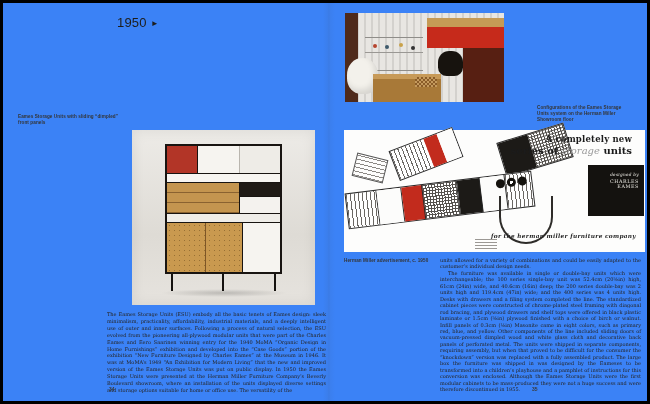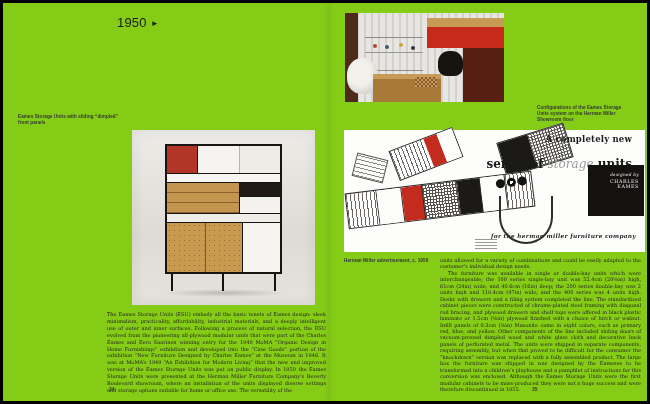--- a/index.html
+++ b/index.html
@@ -1,17 +1,17 @@
 <!DOCTYPE html>
 <html><head>
 <meta charset="utf-8">
 <style>
   html,body{margin:0;padding:0;background:#ffffff;}
   .frame{position:relative;width:650px;height:404px;box-sizing:border-box;border:3px solid #000;
-         background:#84cc16;overflow:hidden;font-family:"Liberation Sans","DejaVu Sans",sans-serif;}
+         background:#3b82f6;overflow:hidden;font-family:"Liberation Sans","DejaVu Sans",sans-serif;}
   .gutter{position:absolute;left:320px;top:0;width:12px;height:100%;
           background:linear-gradient(90deg,rgba(0,0,0,0) 0%,rgba(60,50,40,0.05) 40%,rgba(60,50,40,0.09) 50%,rgba(60,50,40,0.04) 60%,rgba(0,0,0,0) 100%);}
 
   
   .title{position:absolute;left:114px;top:12px;display:flex;align-items:center;color:#1d1d1b;}
   .t-year{font-size:13px;font-weight:400;letter-spacing:0.2px;}
   .t-arrow{font-size:8px;margin:0 4px;position:relative;top:0.5px;}
   .t-subject{font-size:13.5px;font-weight:bold;letter-spacing:-0.1px;}
 
   .cap{position:absolute;font-weight:bold;font-size:4.6px;line-height:5.9px;color:#343434;letter-spacing:0.1px;}
@@ -80,21 +80,21 @@
   .sr-table{position:absolute;left:28px;top:61px;width:68px;height:28px;
             background:linear-gradient(180deg,#c79a58 0 5px,#a87938 5px 100%);}
   .sr-table::after{content:"";position:absolute;right:4px;top:3px;width:22px;height:10px;
             background:repeating-conic-gradient(#8a5c28 0% 25%,#c49a5e 0% 50%);background-size:4px 4px;}
 
   
   .ad{position:absolute;left:341px;top:127px;width:301px;height:122px;background:#fdfdfc;}
   .ad-headline{position:absolute;right:13px;top:4px;text-align:right;
                font-family:"DejaVu Serif","Liberation Serif",serif;color:#1b1b1b;}
   .ad-h1{font-size:8.5px;font-weight:bold;letter-spacing:0.2px;}
-  .ad-h2{font-size:12px;font-weight:bold;margin-top:13px;}
+  .ad-h2{font-size:10px;font-weight:bold;margin-top:1px;}
   .ad-h2 .lt{color:#9a9a9a;font-weight:normal;font-style:italic;}
   .ad-box{position:absolute;right:1px;top:35px;width:56px;height:51px;background:#14120f;color:#efede6;
           text-align:right;padding:7px 5px 0 0;box-sizing:border-box;
           font-family:"DejaVu Serif","Liberation Serif",serif;}
   .ad-designedby{font-size:4.2px;font-style:italic;letter-spacing:0.3px;}
   .ad-designer{font-size:4.8px;letter-spacing:0.6px;margin-top:2px;}
   .ad-tagline{position:absolute;right:9px;bottom:13px;font-family:"DejaVu Serif","Liberation Serif",serif;
               font-style:italic;font-weight:bold;font-size:5.8px;color:#262626;letter-spacing:0.3px;}
   .ad-u{position:absolute;left:155px;top:66px;width:54px;height:48px;border:2px solid #2e2c29;border-top:none;
         border-radius:0 0 27px 27px;box-sizing:border-box;}

